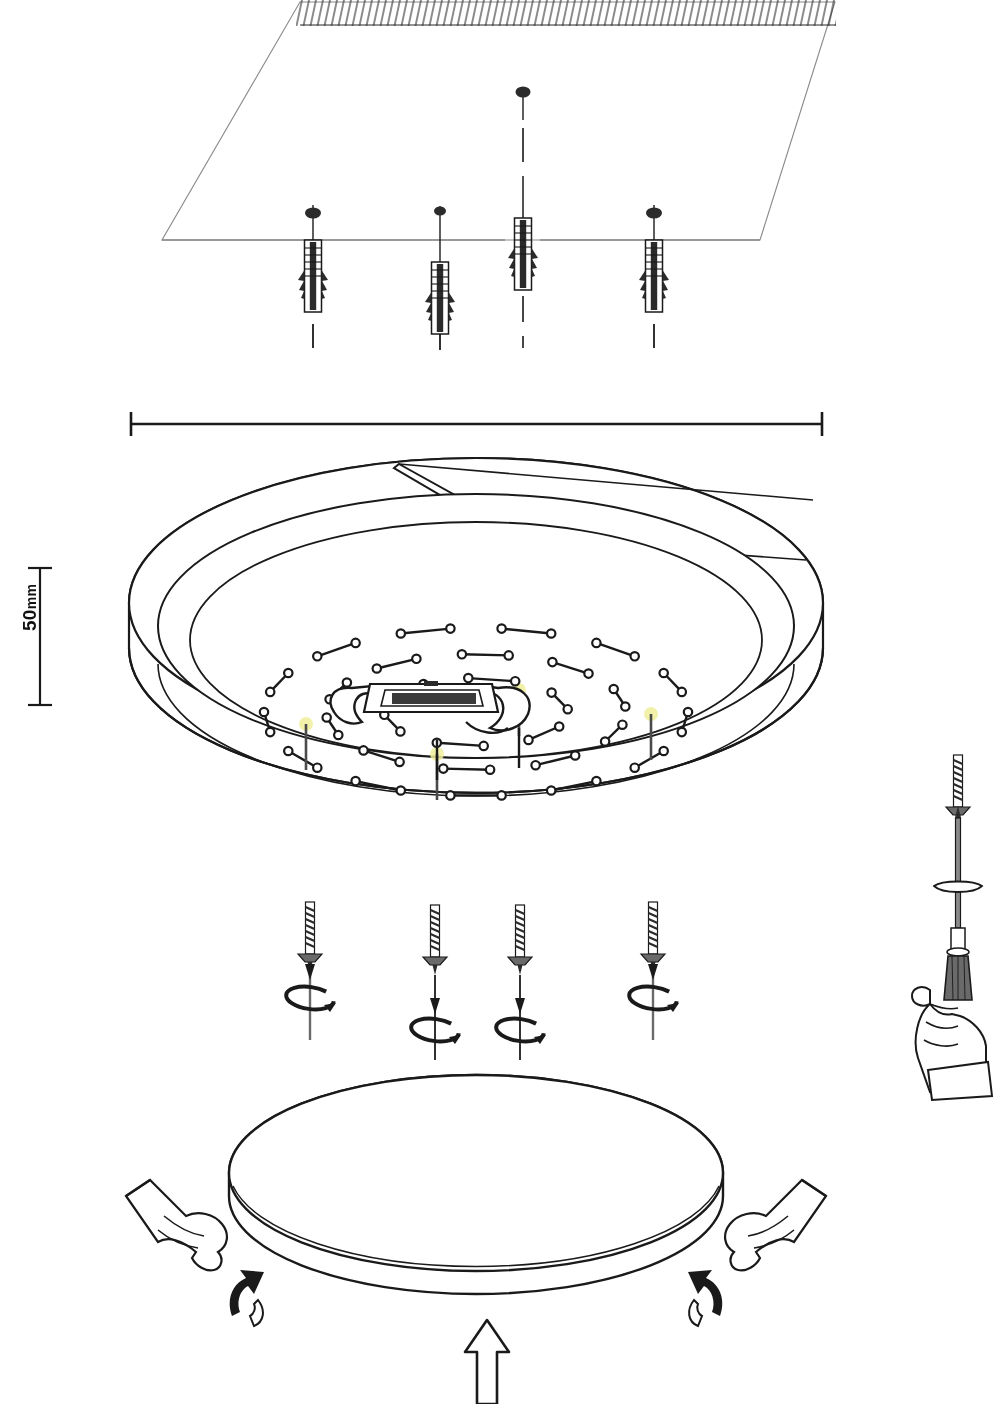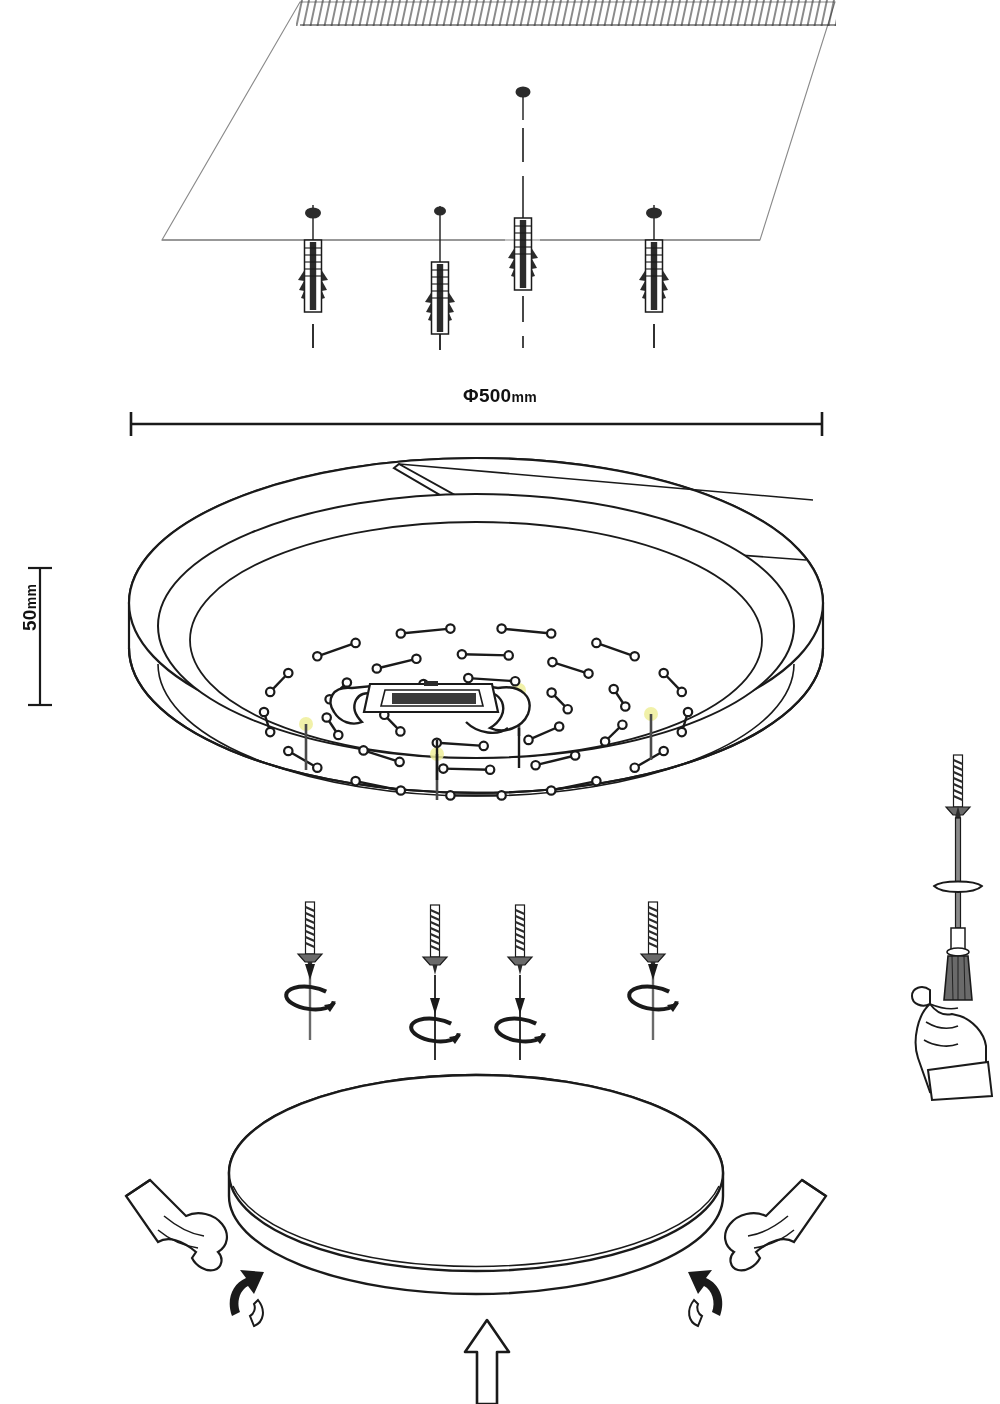--- a/index.html
+++ b/index.html
@@ -377,21 +377,18 @@
       <path d="M720,1316 C726,1300 720,1284 706,1278 L712,1270 L688,1272 L698,1294 L704,1286
                C712,1290 716,1302 712,1312 Z" fill="#1a1a1a"></path>
       <path d="M694,1300 C686,1310 688,1322 698,1326 L702,1316 C698,1314 696,1308 698,1304 Z" fill="#ffffff" stroke="#1a1a1a" stroke-width="2"></path>
     </g>
 
     <g>
       <path d="M487,1320 L509,1352 L497,1352 L497,1404 L477,1404 L477,1352 L465,1352 Z" fill="#ffffff" stroke="#1a1a1a" stroke-width="2.6" stroke-linejoin="round"></path>
     </g>
   </svg>
 
-  <div class="dim-label" id="dim-dia-label">
-    <span>Φ</span><span>500</span><span class="unit">mm</span>
-  </div>
 
   <div class="dim-label" id="dim-h-label">
     <span>50</span><span class="unit">mm</span>
   </div>
 
 </div>
 
 </body></html>

